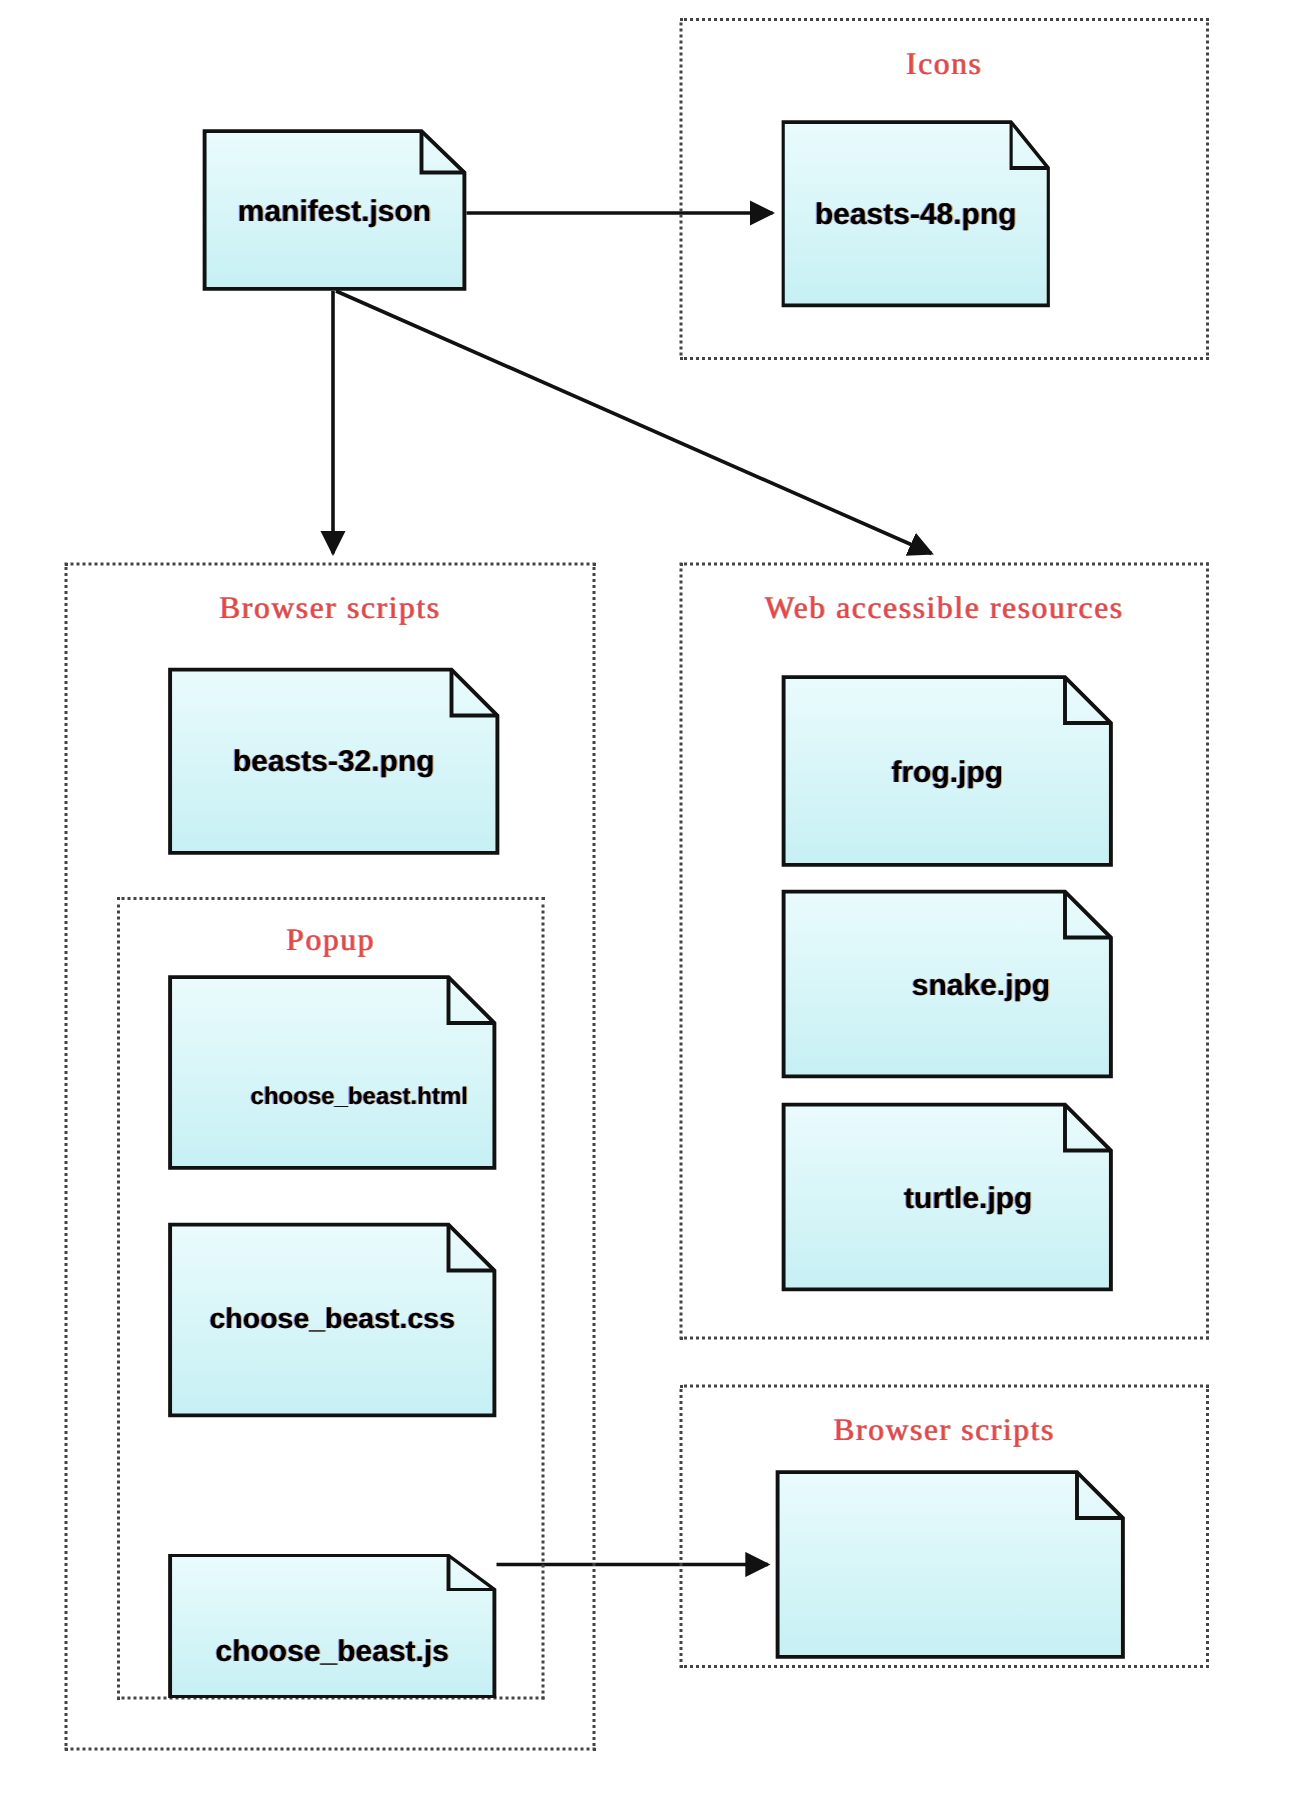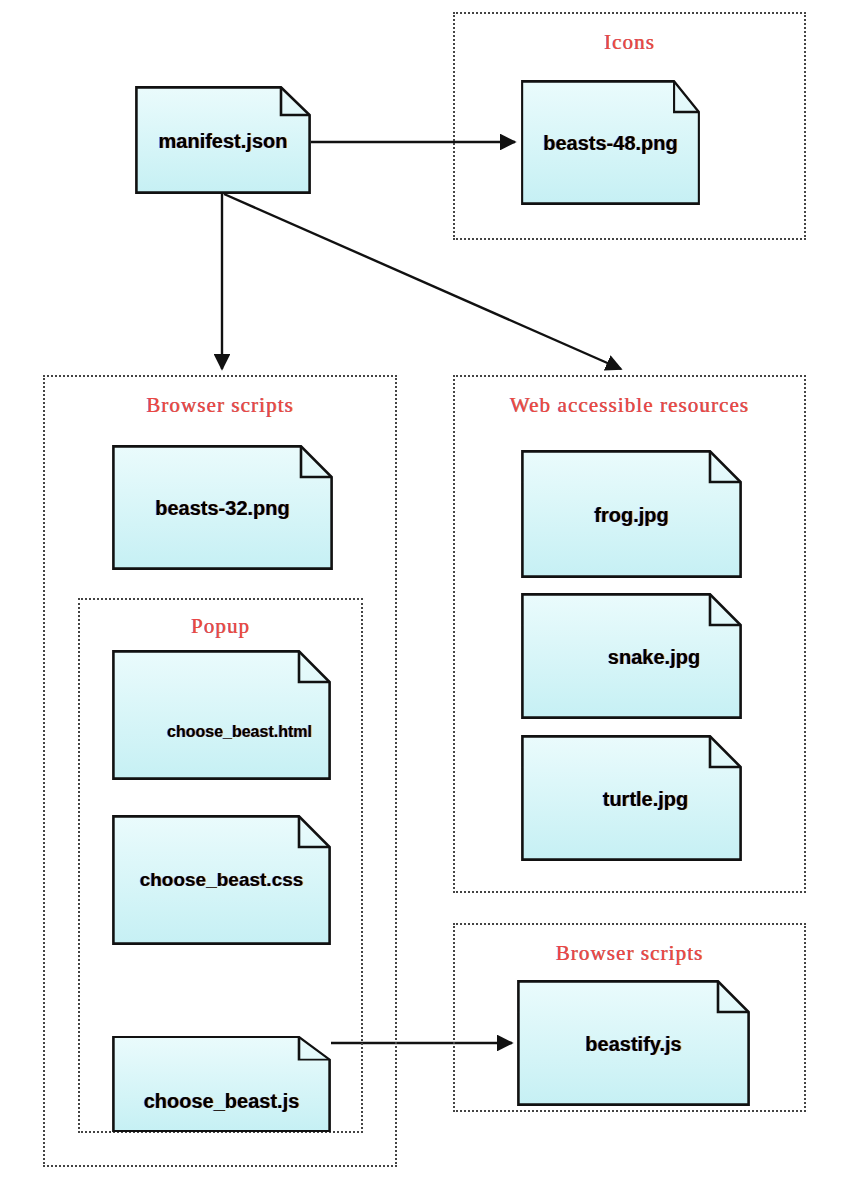--- a/index.html
+++ b/index.html
@@ -255,16 +255,15 @@
     <svg viewBox="0 0 233 126" preserveAspectRatio="none">
       <defs>
         <linearGradient id="g-beastify" x1="0" y1="0" x2="0" y2="1">
           <stop offset="0%" stop-color="#eafbfc"></stop>
           <stop offset="100%" stop-color="#c6f0f4"></stop>
         </linearGradient>
       </defs>
       <path d="M1.4,1.4 H201 L231.6,32 V124.6 H1.4 Z" fill="url(#g-beastify)" stroke="#111111" stroke-width="2.6" stroke-linejoin="miter"></path>
       <path d="M201,1.4 V32 H231.6" fill="none" stroke="#111111" stroke-width="2.6"></path>
     </svg>
-    <div class="node-label" style="top:54px;">beastify.js</div>
   </div>
 
 </div>
 
 </body></html>

